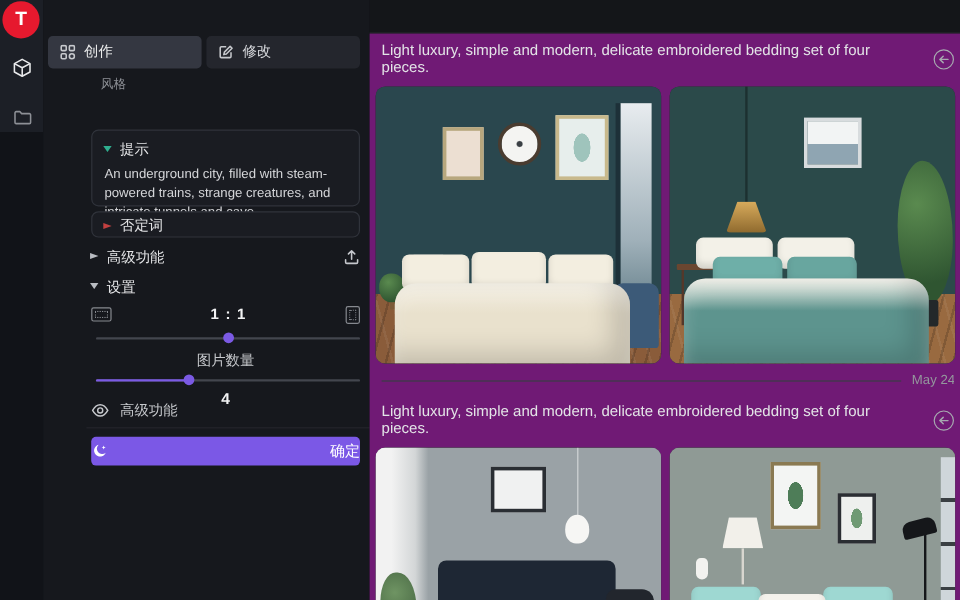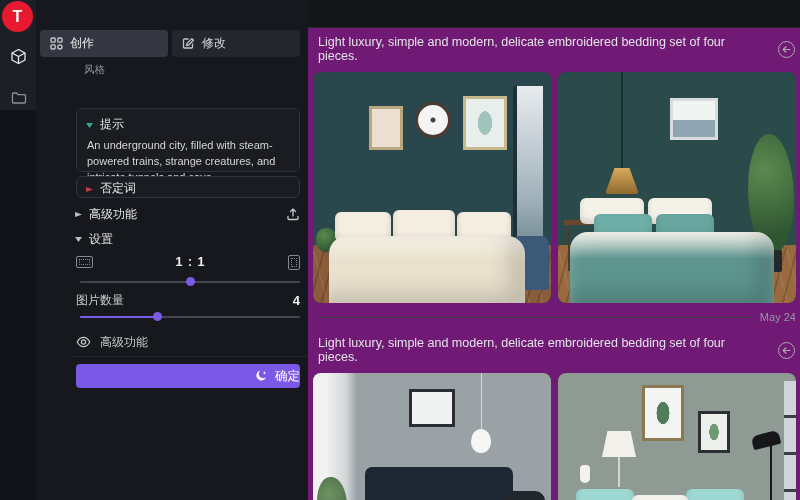--- a/index.html
+++ b/index.html
@@ -61,31 +61,31 @@
   .frame-port { width:12px; height:15px; }
 
   .slider { position:absolute; left:44px; right:8px; height:9px; cursor:pointer; }
   .slider .track { position:absolute; left:0; right:0; top:4px; height:2px; background:#43464e; border-radius:1px; }
   .slider .fill { position:absolute; left:0; top:4px; height:2px; background:#7b5ae4; border-radius:1px; }
   .slider .handle { position:absolute; top:0; width:9px; height:9px; margin-left:-4px;
                     border-radius:50%; background:#7b5ae4; }
   .slider-ratio { top:277px; }
   .slider-count { top:312px; }
 
-  .row-count { top:292px; height:16px; color:#c6c8cc; }
+  .row-count { top:292px; height:16px; color:#c6c8cc;flex-direction:column; }
   .row-count .grow { flex:1; }
   .count-val { font-size:13px; font-weight:bold; color:#f2f3f4; }
 
   .row-adv { top:333px; height:18px; color:#c6c8cc; gap:9px; }
 
   .panel-div { position:absolute; left:36px; right:0; top:356px; height:1px; background:#23252b; }
 
   .confirm { position:absolute; left:40px; right:8px; top:364px; height:24px; border-radius:4px;
              background:#7b58e6; color:#fff; font-size:12.5px; display:flex; align-items:center;
-             justify-content:flex-end; gap:7px; cursor:pointer; border:none; }
+             justify-content:space-between; gap:7px; cursor:pointer; border:none; }
 
   
   .topbar { position:absolute; left:308px; top:0; right:0; height:28px; background:#141619;
             border-bottom:1px solid #26282e; }
   .main { position:absolute; left:308px; top:28px; right:0; bottom:0; background:#701a75;
           overflow:hidden; padding:0 5px; }
   .prompt-row { display:flex; align-items:center; gap:12px; height:30px; margin:6px 0 8px; padding-left:5px; }
   .prompt-row .ptext { font-size:12.5px; color:#e3e4e7; }
   .reuse { width:17px; height:17px; border-radius:50%; border:1px solid #a7aab0; display:flex;
            align-items:center; justify-content:center; cursor:pointer; flex:0 0 auto; }

